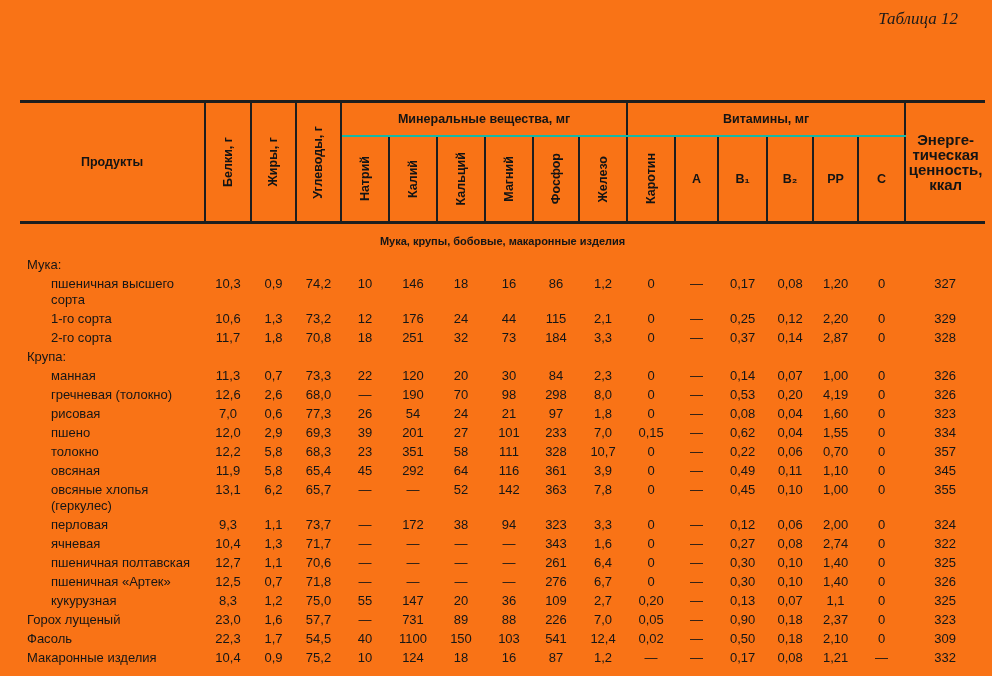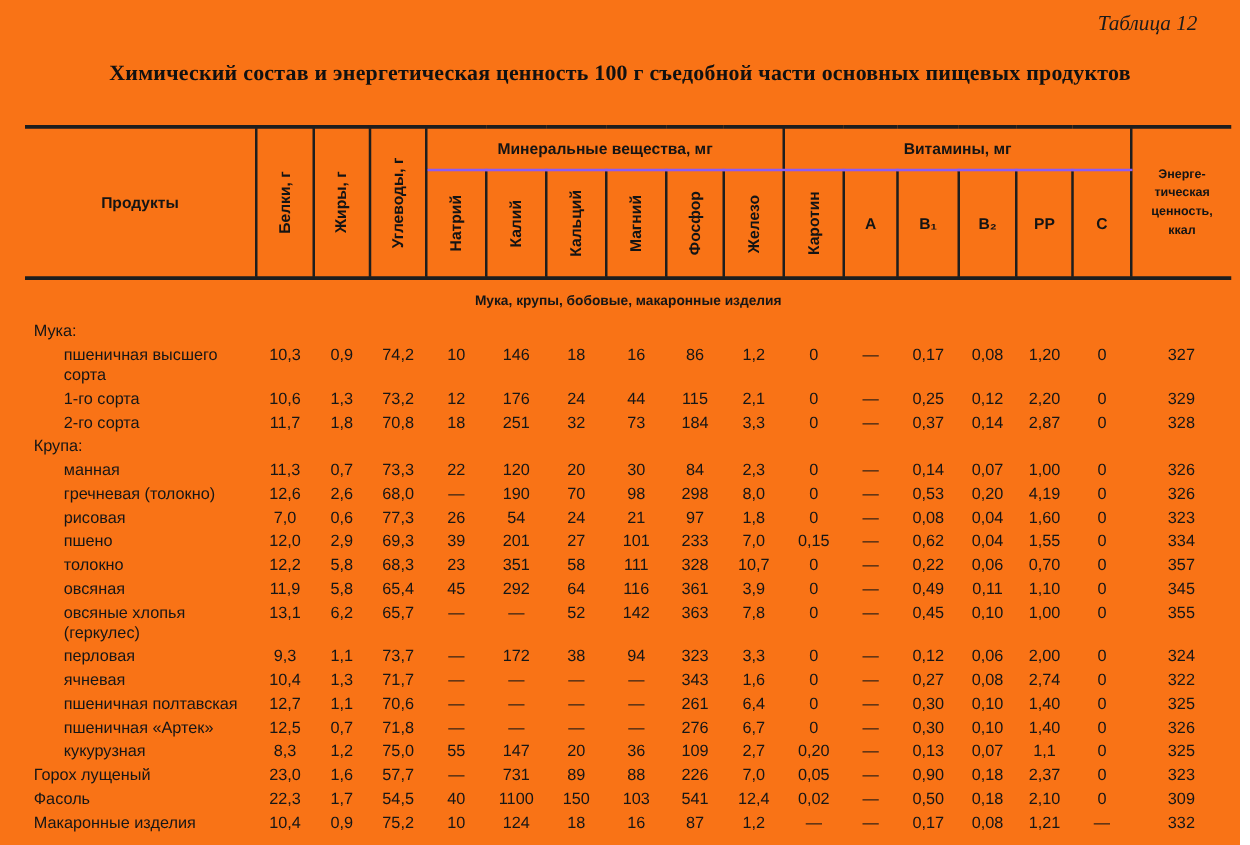--- a/index.html
+++ b/index.html
@@ -39,32 +39,32 @@
     border-right:2px solid #1e1e1e;
     font-weight:bold;
     font-size:12.5px;
     text-align:center;
     vertical-align:middle;
     padding:2px 1px;
     color:#141414;
   }
   thead th.no-l { border-left:none; }
   thead th.no-r { border-right:none; }
-  thead tr.group-row th.group { border-bottom:2px solid #8b5cf6; height:28px; }
+  thead tr.group-row th.group { border-bottom:2px solid #14b8a6; height:28px; }
   thead tr.sub-row th { height:80px; }
   th.rot { vertical-align:middle; }
   th.rot .vtext {
     writing-mode:vertical-rl;
     transform:rotate(180deg);
     margin:0 auto;
     white-space:nowrap;
     font-size:12.5px;
     line-height:13px;
   }
-  th.energy { white-space:pre-line; font-size:10px; line-height:15px; }
+  th.energy { white-space:pre-line; font-size:15px; line-height:15px; }
   tbody td {
     font-size:13px;
     line-height:16px;
     padding:1.5px 2px;
     vertical-align:top;
     color:#161616;
   }
   tbody tr.section-row td {
     font-weight:bold;
     text-align:center;
@@ -75,21 +75,20 @@
   tbody td.prod.indent { padding-left:31px;margin-top:11px; }
   tbody td.val { text-align:center; }
 </style>
 </head>
 <body>
 
 <div class="page">
 
   <div class="table-caption">Таблица 12</div>
 
-  <div class="doc-title">Химический состав и энергетическая ценность 100 г съедобной части основных пищевых продуктов</div>
 
   <div class="table-wrap">
     <table class="data-table">
       <colgroup>
         <col style="width:185px">
           <col style="width:46px">
           <col style="width:45px">
           <col style="width:45px">
         <col style="width:48px">
           <col style="width:48px">

